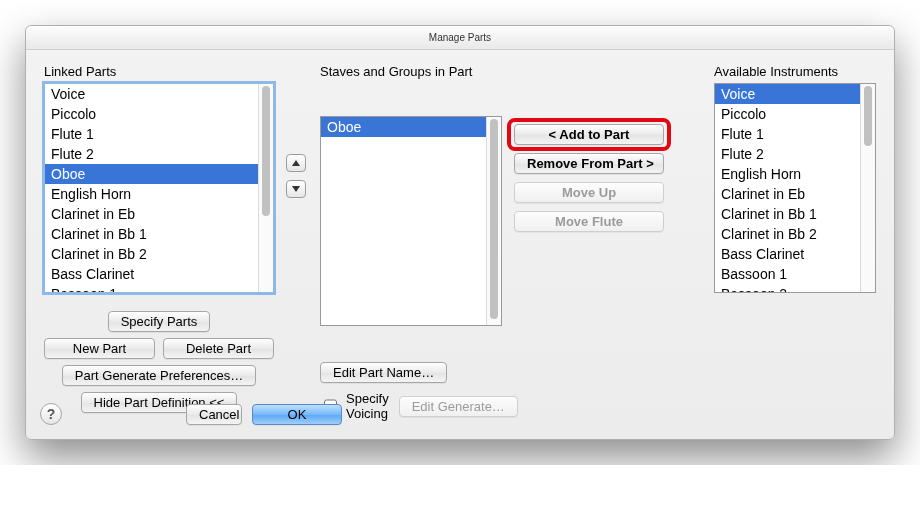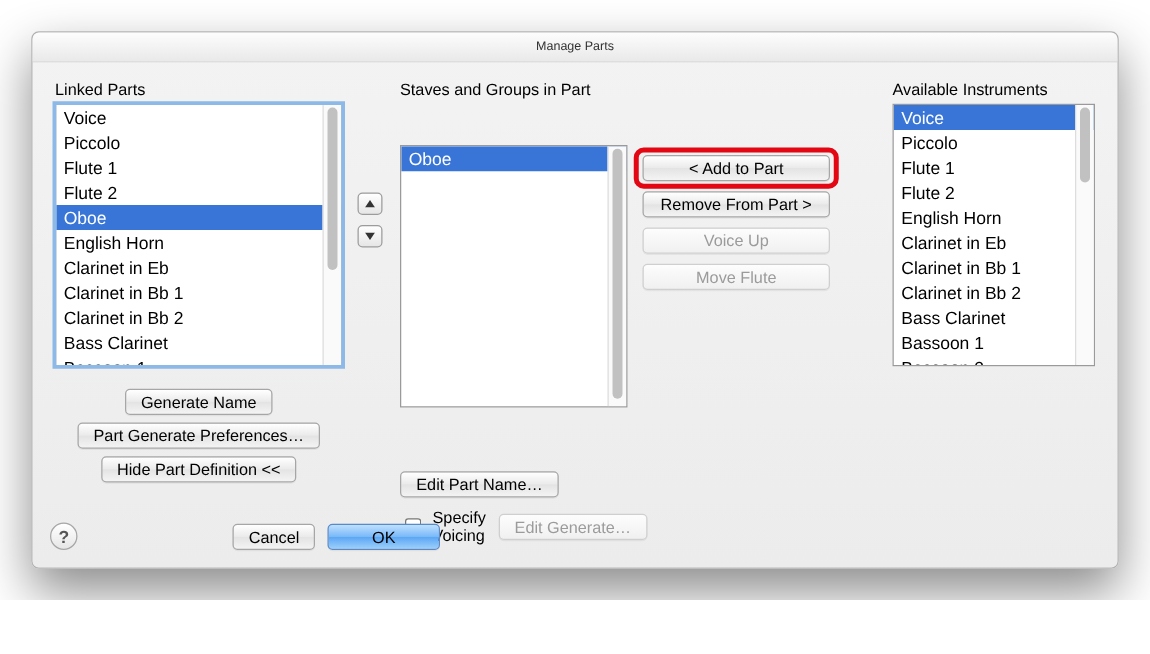--- a/index.html
+++ b/index.html
@@ -103,42 +103,42 @@
   .mac-btn.default {
     background: linear-gradient(#bfe0ff,#78b8f8 50%,#5aa7f4 51%,#9ecffb);
     border-color: #5a89c7;
     color: #000;
   }
   .mac-btn.disabled {
     color: #9b9b9b;
     background: linear-gradient(#fdfdfd,#f0f0f0);
     border-color: #cfcfcf;
   }
-  .mac-btn.full { width: 100%; }
+  .mac-btn.full { width: 100%; font-weight: bold; }
   .button-stack .mac-btn { margin-bottom: 8px; }
   .highlight-red {
     position: relative;
   }
   .highlight-red::before {
     content: "";
     position: absolute;
     left: -8px; right: -8px; top: -7px; bottom: -7px;
     border: 4px solid #e30613;
     border-radius: 8px;
     pointer-events: none;
   }
   .below-left {
     margin-top: 18px;
     display: flex;
     flex-direction: column;
     align-items: center;
     gap: 6px;
   }
   .pair { display: flex; gap: 8px; justify-content: center; width: 100%; }
-  .below-mid { margin-top: 18px; }
+  .below-mid { margin-top: 3px; }
   .check-row {
     display: flex; align-items: center; gap: 6px; margin-top: 8px;
   }
   .help-btn {
     position: absolute;
     left: 14px; bottom: 14px;
     width: 22px; height: 22px;
     border-radius: 11px;
     border: 1px solid #a6a6a6;
     background: linear-gradient(#ffffff,#e6e6e6);
@@ -178,21 +178,25 @@
             <div class="list-item">Clarinet in Bb 2</div>
             <div class="list-item">Bass Clarinet</div>
             <div class="list-item">Bassoon 1</div>
           </div>
         <div class="scrollbar">
           <div class="thumb" style="top:2px;height:130px"></div>
         </div>
       </div>
 
       <div class="below-left">
-        <span class="mac-btn">Generate Name</span>
+        <span class="mac-btn">Specify Parts</span>
+        <div class="pair">
+          <span class="mac-btn" style="flex:1">New Part</span>
+          <span class="mac-btn" style="flex:1">Delete Part</span>
+        </div>
         <span class="mac-btn">Part Generate Preferences…</span>
         <span class="mac-btn">Hide Part Definition &lt;&lt;</span>
       </div>
     </div>
 
     <div class="col col-mid-controls">
       <div class="arrow-btn">
         <svg width="8" height="6">
             <polygon points="4,0 8,6 0,6" fill="#333"></polygon>
           </svg>
@@ -220,21 +224,21 @@
           <input type="checkbox" style="">
           <span>Specify Voicing</span>
           <span class="mac-btn disabled" style="margin-left:4px">Edit Generate…</span>
         </div>
       </div>
     </div>
 
     <div class="col col-buttons button-stack">
       <span class="mac-btn full highlight-red">&lt; Add to Part</span>
       <span class="mac-btn full">Remove From Part &gt;</span>
-      <span class="mac-btn full disabled">Voice Up</span>
+      <span class="mac-btn full disabled">Move Up</span>
       <span class="mac-btn full disabled">Move Flute</span>
     </div>
 
     <div class="col col-right">
       <div class="section-label">Available Instruments</div>
       <div class="listbox">
         <div class="list-inner" id="available-list">
             <div class="list-item selected">Voice</div>
             <div class="list-item">Piccolo</div>
             <div class="list-item">Flute 1</div>
@@ -250,16 +254,16 @@
         <div class="scrollbar">
           <div class="thumb" style="top:2px;height:60px"></div>
         </div>
       </div>
     </div>
 
   </div>
 
   <div class="help-btn">?</div>
   <div class="footer-btns">
-    <span class="mac-btn" style="width:66px">Cancel</span>
+    <span class="mac-btn" style="width:56px">Cancel</span>
     <span class="mac-btn default" style="width:90px">OK</span>
   </div>
 </div>
 
 </body></html>

